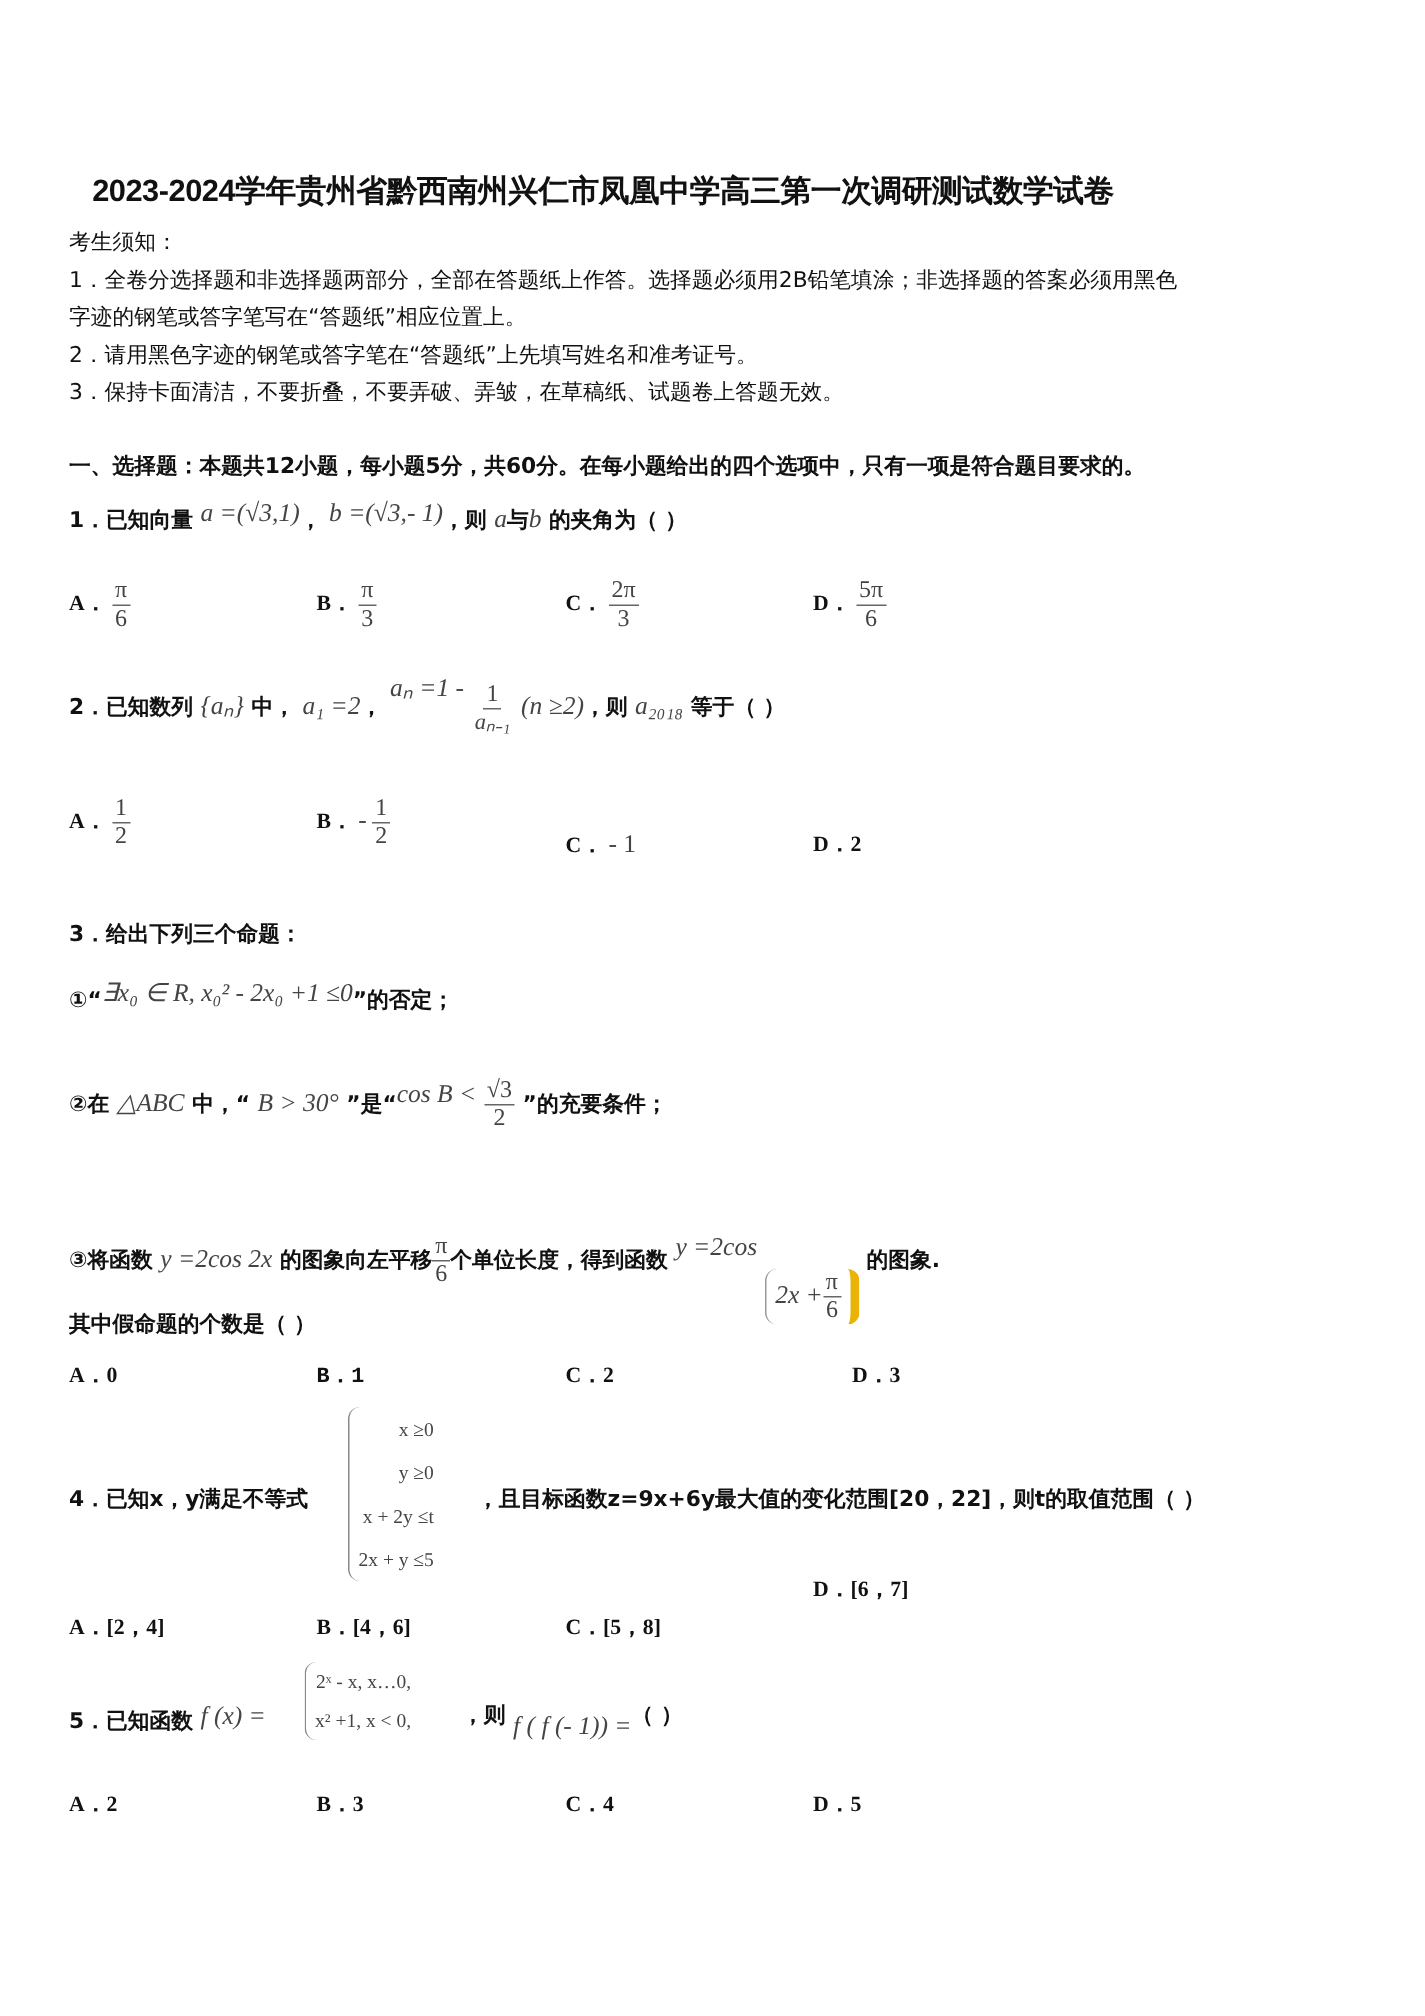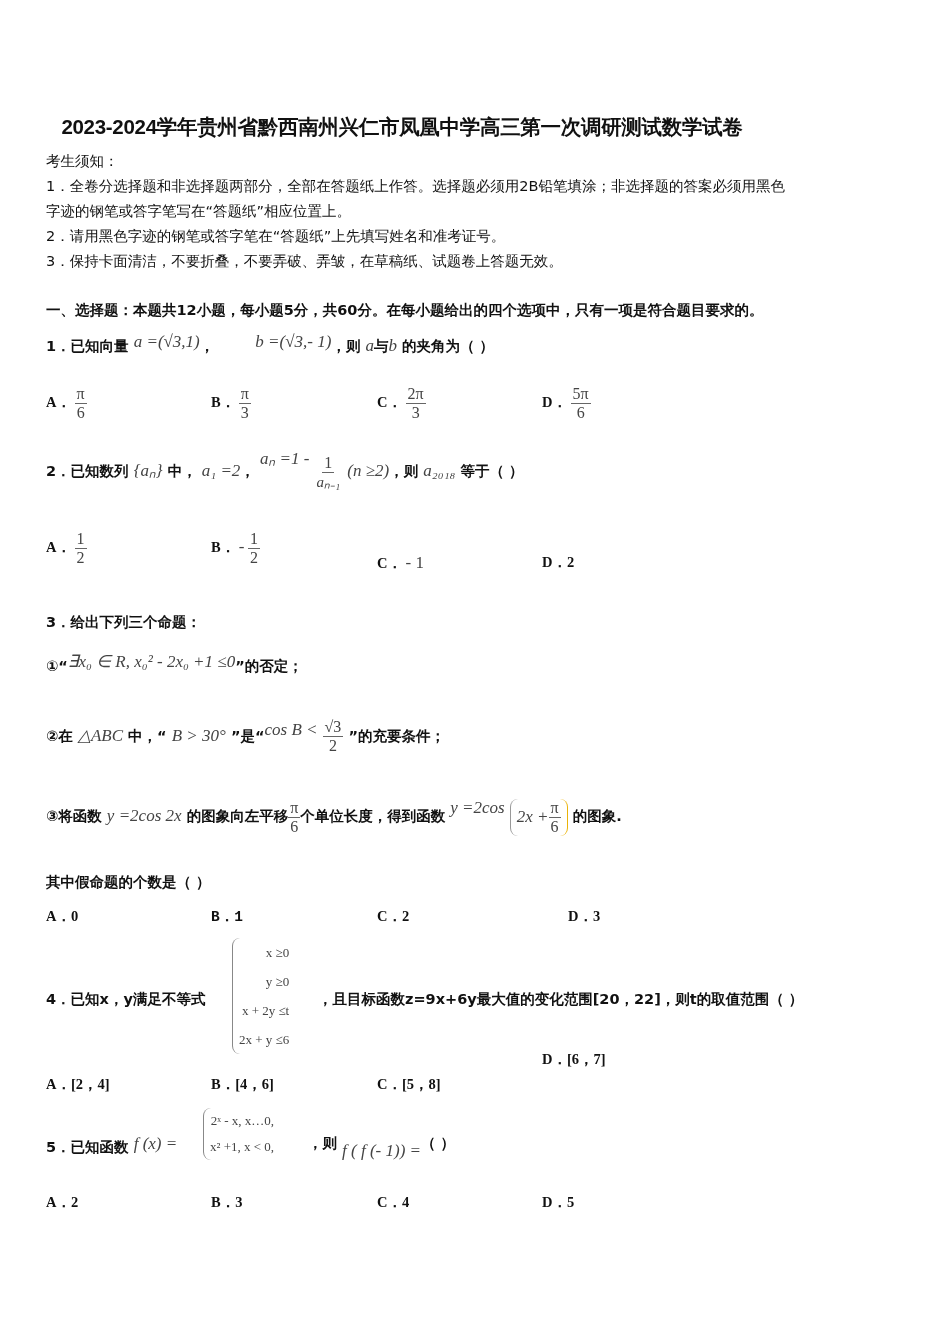--- a/index.html
+++ b/index.html
@@ -12,39 +12,39 @@
   .q { left:46px; font-size:14.5px; font-weight:bold; font-family:"DejaVu Sans", sans-serif; }
   .m { font-family:"Liberation Serif", serif; font-weight:normal; font-style:italic; color:#444; font-size:17px; }
   .mr { font-family:"Liberation Serif", serif; font-weight:normal; color:#444; font-size:17px; }
   .opt { font-size:14.5px; font-weight:bold; font-family:"Liberation Serif", serif; }
   .frac { display:inline-flex; flex-direction:column; align-items:center; vertical-align:middle;
           font-family:"Liberation Serif", serif; font-weight:normal; color:#444; font-size:16px; line-height:18px; }
   .frac .num { padding:0 2px; border-bottom:1px solid #666; }
   .frac .den { padding:0 2px; }
   .brace-sys { display:inline-block; border-left:1px solid #888; border-radius:8px 0 0 8px; padding-left:6px; vertical-align:middle; }
   .brace-sys div { font-family:"Liberation Serif", serif; font-weight:normal; color:#444; font-size:13px; line-height:29px; }
-  .paren-big { display:inline-block; border-left:1px solid #999; border-right:1px solid #eab308; border-radius:8px; padding:0 6px; vertical-align:middle; }
+  .paren-big { display:inline-block; border-left:1px solid #999; border-right:6px solid #eab308; border-radius:8px; padding:0 6px; vertical-align:middle;margin-top:48px; }
 </style>
 </head>
 <body>
 
 <div class="abs title">2023-2024学年贵州省黔西南州兴仁市凤凰中学高三第一次调研测试数学试卷</div>
 
 <div class="abs notice" style="top:152px;">考生须知：</div>
 <div class="abs notice" style="top:177px;">1．全卷分选择题和非选择题两部分，全部在答题纸上作答。选择题必须用2B铅笔填涂；非选择题的答案必须用黑色</div>
 <div class="abs notice" style="top:202px;">字迹的钢笔或答字笔写在“答题纸”相应位置上。</div>
 <div class="abs notice" style="top:227px;">2．请用黑色字迹的钢笔或答字笔在“答题纸”上先填写姓名和准考证号。</div>
 <div class="abs notice" style="top:252px;">3．保持卡面清洁，不要折叠，不要弄破、弄皱，在草稿纸、试题卷上答题无效。</div>
 
 <div class="abs q" style="top:301px; font-size:14.5px;">一、选择题：本题共12小题，每小题5分，共60分。在每小题给出的四个选项中，只有一项是符合题目要求的。</div>
 
 <div class="abs q" style="top:332px;">
   <span>1．</span><span>已知向量</span>
   <span class="m" style="vertical-align:4px;">a =(√3,1)</span>，
-  <span class="m" style="vertical-align:4px;margin-left:36px;">b =(√3,- 1)</span><span>，则</span>
+  <span class="m" style="vertical-align:4px;">b =(√3,- 1)</span><span>，则</span>
   <span class="m">a</span><span>与</span><span class="m">b</span>
   <span>的夹角为（    ）</span>
 </div>
 <div class="abs opt" style="top:385px; left:46px;">
   <span>A．</span>
   <span class="frac">
       <span class="num">π</span>
       <span class="den">6</span>
     </span>
 </div>
@@ -146,21 +146,21 @@
 <div class="abs opt" style="top:907px; left:568px;"><span>D．</span><span>3</span></div>
 
 <div class="abs q" style="top:990px;">
   <span>4．</span><span>已知x，y满足不等式</span>
 </div>
 <div class="abs" style="top:938px; left:232px;">
   <div class="brace-sys">
     <div>x ≥0</div>
     <div>y ≥0</div>
     <div>x + 2y ≤t</div>
-    <div>2x + y ≤6</div>
+    <div>2x + y ≤5</div>
   </div>
 </div>
 <div class="abs q" style="top:990px; left:318px;">，且目标函数z=9x+6y最大值的变化范围[20，22]，则t的取值范围（    ）</div>
 <div class="abs opt" style="top:1075px; left:46px;"><span>A．</span><span>[2，4]</span></div>
 <div class="abs opt" style="top:1075px; left:211px;"><span>B．</span><span>[4，6]</span></div>
 <div class="abs opt" style="top:1075px; left:377px;"><span>C．</span><span>[5，8]</span></div>
 <div class="abs opt" style="top:1014px; left:542px;margin-top:36px;"><span>D．</span><span>[6，7]</span></div>
 
 <div class="abs q" style="top:1134px;">
   <span>5．</span><span>已知函数</span>

